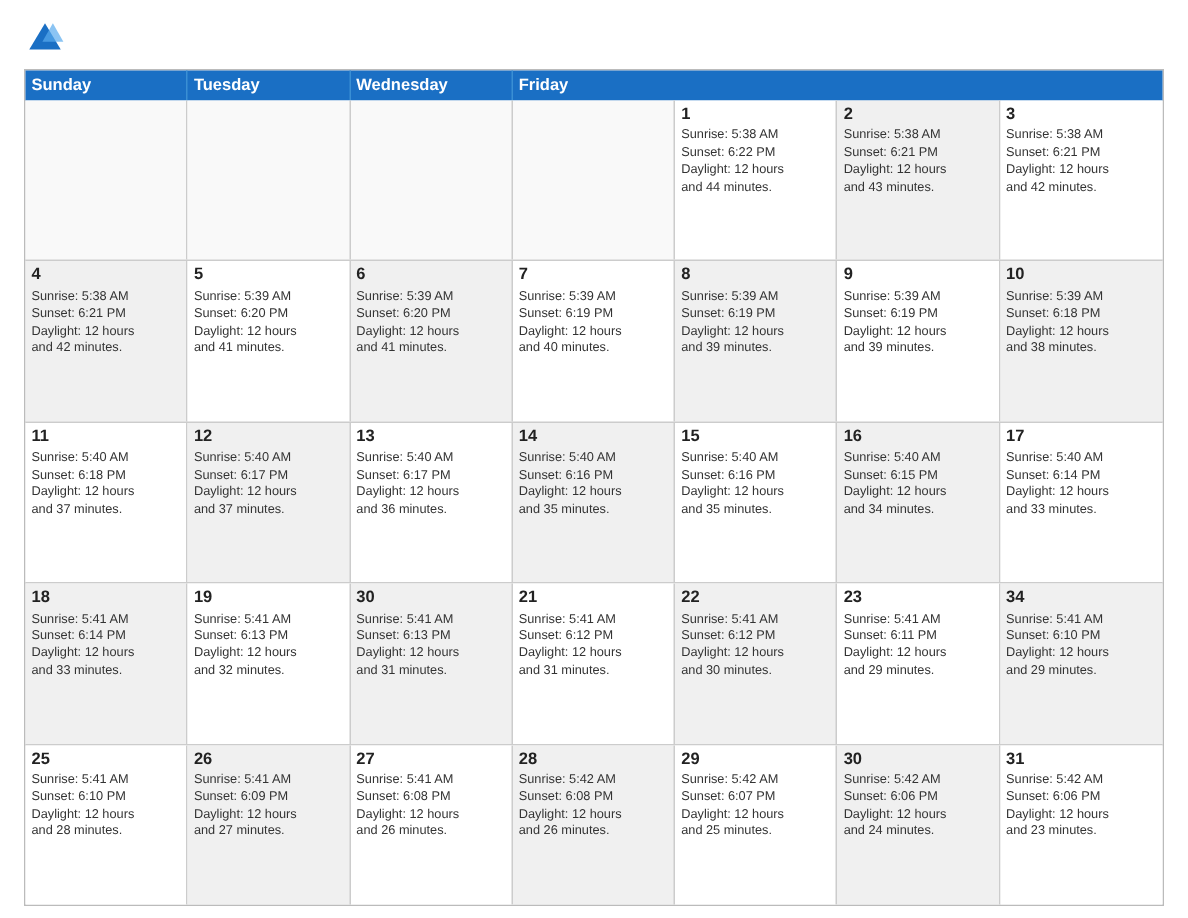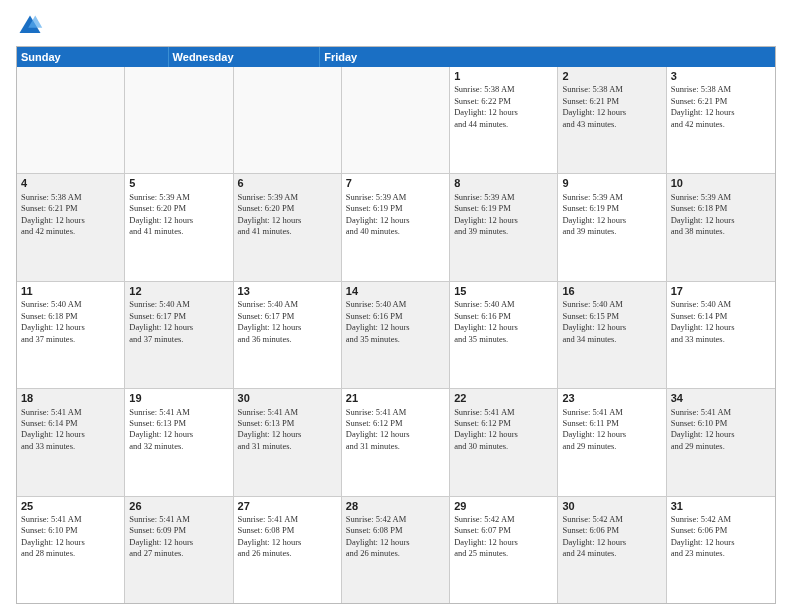--- a/index.html
+++ b/index.html
@@ -53,21 +53,21 @@
       color: #444;
     }
     .calendar {
       flex: 1;
       display: flex;
       flex-direction: column;
       border: 1px solid #bbb;
     }
     .cal-header {
       display: grid;
-      grid-template-columns: repeat(5, 1fr);
+      grid-template-columns: repeat(7, 1fr);
       background: #1a6fc4;
     }
     .cal-header-cell {
       color: #fff;
       font-size: 11px;
       font-weight: bold;
       padding: 4px 4px;
       text-align: left;
       border-right: 1px solid #3a8fd4;
     }
@@ -99,21 +99,20 @@
       font-size: 11px;
       font-weight: bold;
       color: #222;
       display: block;
       margin-bottom: 1px;
     }
     .cell-text {
       font-size: 8.5px;
       color: #333;
       line-height: 1.35;
-      font-family: Liberation Serif, serif;
     }
   </style>
 </head>
 <body>
 
 <div class="page">
   <div class="header">
     <div class="logo">
       <svg class="logo-icon" viewBox="0 0 32 32">
         <polygon points="16,4 28,24 4,24" fill="#1a6fc4"></polygon>
@@ -126,20 +125,21 @@
     </div>
     <div class="title-block">
       <div class="main-title"></div>
       <div class="subtitle"></div>
     </div>
   </div>
 
   <div class="calendar">
     <div class="cal-header">
     <div class="cal-header-cell">Sunday</div>
+        <div class="cal-header-cell">Tuesday</div>
         <div class="cal-header-cell">Wednesday</div>
         <div class="cal-header-cell">Friday</div>
       </div>
     <div class="cal-body">
     <div class="cal-row">
           <div class="cal-cell empty"></div>
           <div class="cal-cell empty"></div>
           <div class="cal-cell empty"></div>
           <div class="cal-cell empty"></div>
           <div class="cal-cell">

